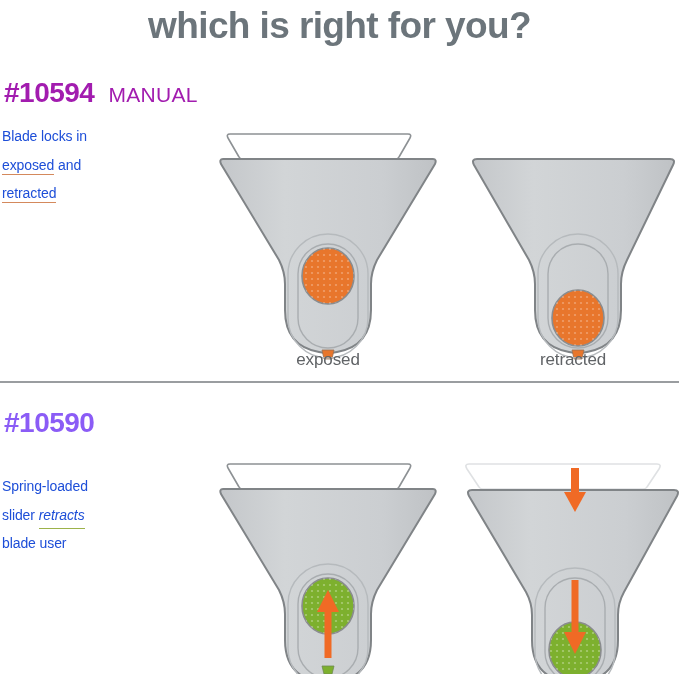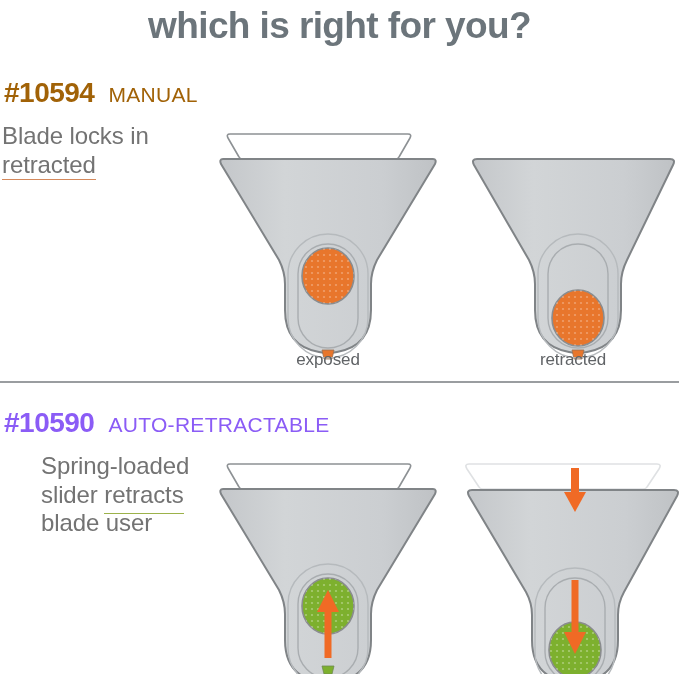--- a/index.html
+++ b/index.html
@@ -54,45 +54,46 @@
   .sec-head .kind {
     font-size: 21px;
     font-weight: normal;
     letter-spacing: 0.3px;
     line-height: 30px;
     margin-left: 14px;
     text-align: right;
   }
   #sec-head-manual { top: 78px; }
   #sec-head-manual .sku,
-  #sec-head-manual .kind { color: #a16207; }
+  #sec-head-manual .kind { color: #a21caf; }
   #sec-head-auto { top: 408px; }
   #sec-head-auto .sku,
   #sec-head-auto .kind { color: #8b5cf6; }
 
   
   .copy {
     position: absolute;
     left: 2px;
     width: 215px;
-    font-size: 24px;
+    font-size: 14px;
     line-height: 28.5px;
-    color: #737373;
+    color: #1d4ed8;
     letter-spacing: -0.1px;
   }
   #copy-manual { top: 122px; }
-  #copy-auto   { top: 452px; margin-left: 39px; }
+  #copy-auto   { top: 472px; }
   .copy .ln { display: block; white-space: nowrap; }
   .u-orange {
     border-bottom: 1.6px solid #d4895c;
     padding-bottom: 1px;
   }
   .u-green {
     border-bottom: 1.6px solid #9cb24a;
     padding-bottom: 5px;
+    font-style: italic;
   }
 
   
   .divider {
     position: absolute;
     left: 0;
     top: 381px;
     width: 679px;
     height: 2px;
     background: #9a9da0;
@@ -129,20 +130,21 @@
 
   <div class="headline">which is right for you?</div>
 
   <div class="sec-head" id="sec-head-manual">
     <span class="sku">#10594</span>
     <span class="kind">MANUAL</span>
   </div>
 
   <div class="copy" id="copy-manual">
       <span class="ln"><span>Blade locks in</span></span>
+      <span class="ln"><span class="u-orange">exposed</span><span> and</span></span>
       <span class="ln"><span class="u-orange">retracted</span></span>
     </div>
 
   <div class="fig" id="fig-exposed">
     <svg viewBox="0 0 230 250" width="230" height="250" xmlns="http://www.w3.org/2000/svg">
       <defs>
         <pattern id="dotO1" width="6" height="6" patternUnits="userSpaceOnUse">
           <circle cx="3" cy="3" r="1.1" fill="#ffffff" opacity="0.30"></circle>
         </pattern>
         <linearGradient id="bodyG1" x1="0" y1="0" x2="1" y2="0">
@@ -207,21 +209,20 @@
         <ellipse cx="120" cy="198" rx="26" ry="28" fill="url(#dotO2)" stroke="none"></ellipse>
       </g>
     </svg>
   </div>
   <div class="caption" id="cap-retracted">retracted</div>
 
   <div class="divider"></div>
 
   <div class="sec-head" id="sec-head-auto">
     <span class="sku">#10590</span>
-    <span class="kind">AUTO-RETRACTABLE</span>
   </div>
 
   <div class="copy" id="copy-auto">
       <span class="ln"><span>Spring-loaded</span></span>
       <span class="ln"><span>slider </span><span class="u-green">retracts</span></span>
       <span class="ln"><span>blade user</span></span>
     </div>
 
   <div class="fig" id="fig-up">
     <svg viewBox="0 0 230 224" width="230" height="224" xmlns="http://www.w3.org/2000/svg">

